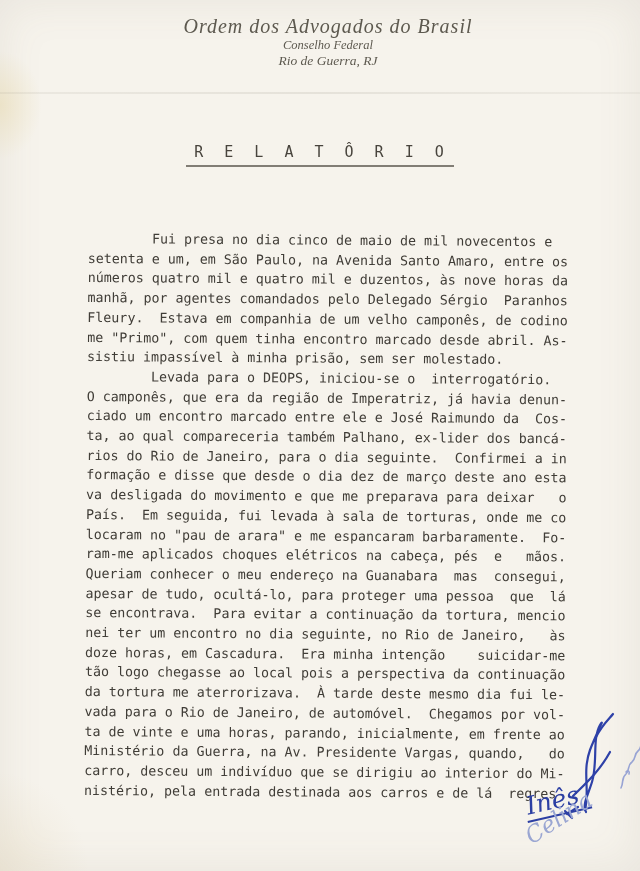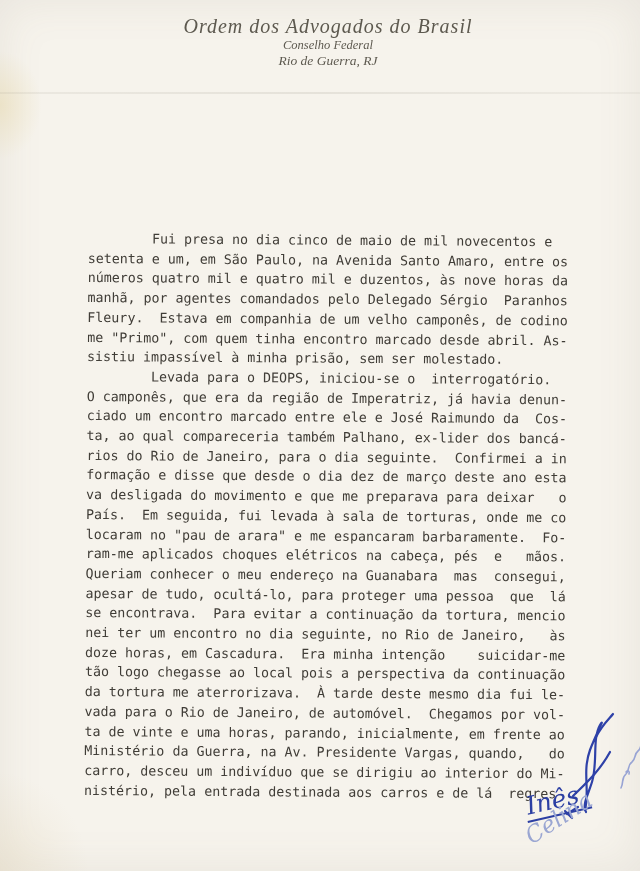--- a/index.html
+++ b/index.html
@@ -137,20 +137,23 @@
   <div class="stain-top-left"></div>
   <div class="stain-bottom-left"></div>
   <div class="crease-line"></div>
 
   <div class="letterhead">
     <div class="lh1">Ordem dos Advogados do Brasil</div>
     <div class="lh2">Conselho Federal</div>
     <div class="lh3">Rio de Guerra, RJ</div>
   </div>
 
+  <div class="doc-title">
+    <span>R E L A T Ô R I O</span>
+  </div>
 
   <div class="body-text">
       <div class="body-line">        Fui presa no dia cinco de maio de mil novecentos e</div>
       <div class="body-line">setenta e um, em São Paulo, na Avenida Santo Amaro, entre os</div>
       <div class="body-line">números quatro mil e quatro mil e duzentos, às nove horas da</div>
       <div class="body-line">manhã, por agentes comandados pelo Delegado Sérgio  Paranhos</div>
       <div class="body-line">Fleury.  Estava em companhia de um velho camponês, de codino</div>
       <div class="body-line">me "Primo", com quem tinha encontro marcado desde abril. As-</div>
       <div class="body-line">sistiu impassível à minha prisão, sem ser molestado.</div>
       <div class="body-line">        Levada para o DEOPS, iniciou-se o  interrogatório.</div>

